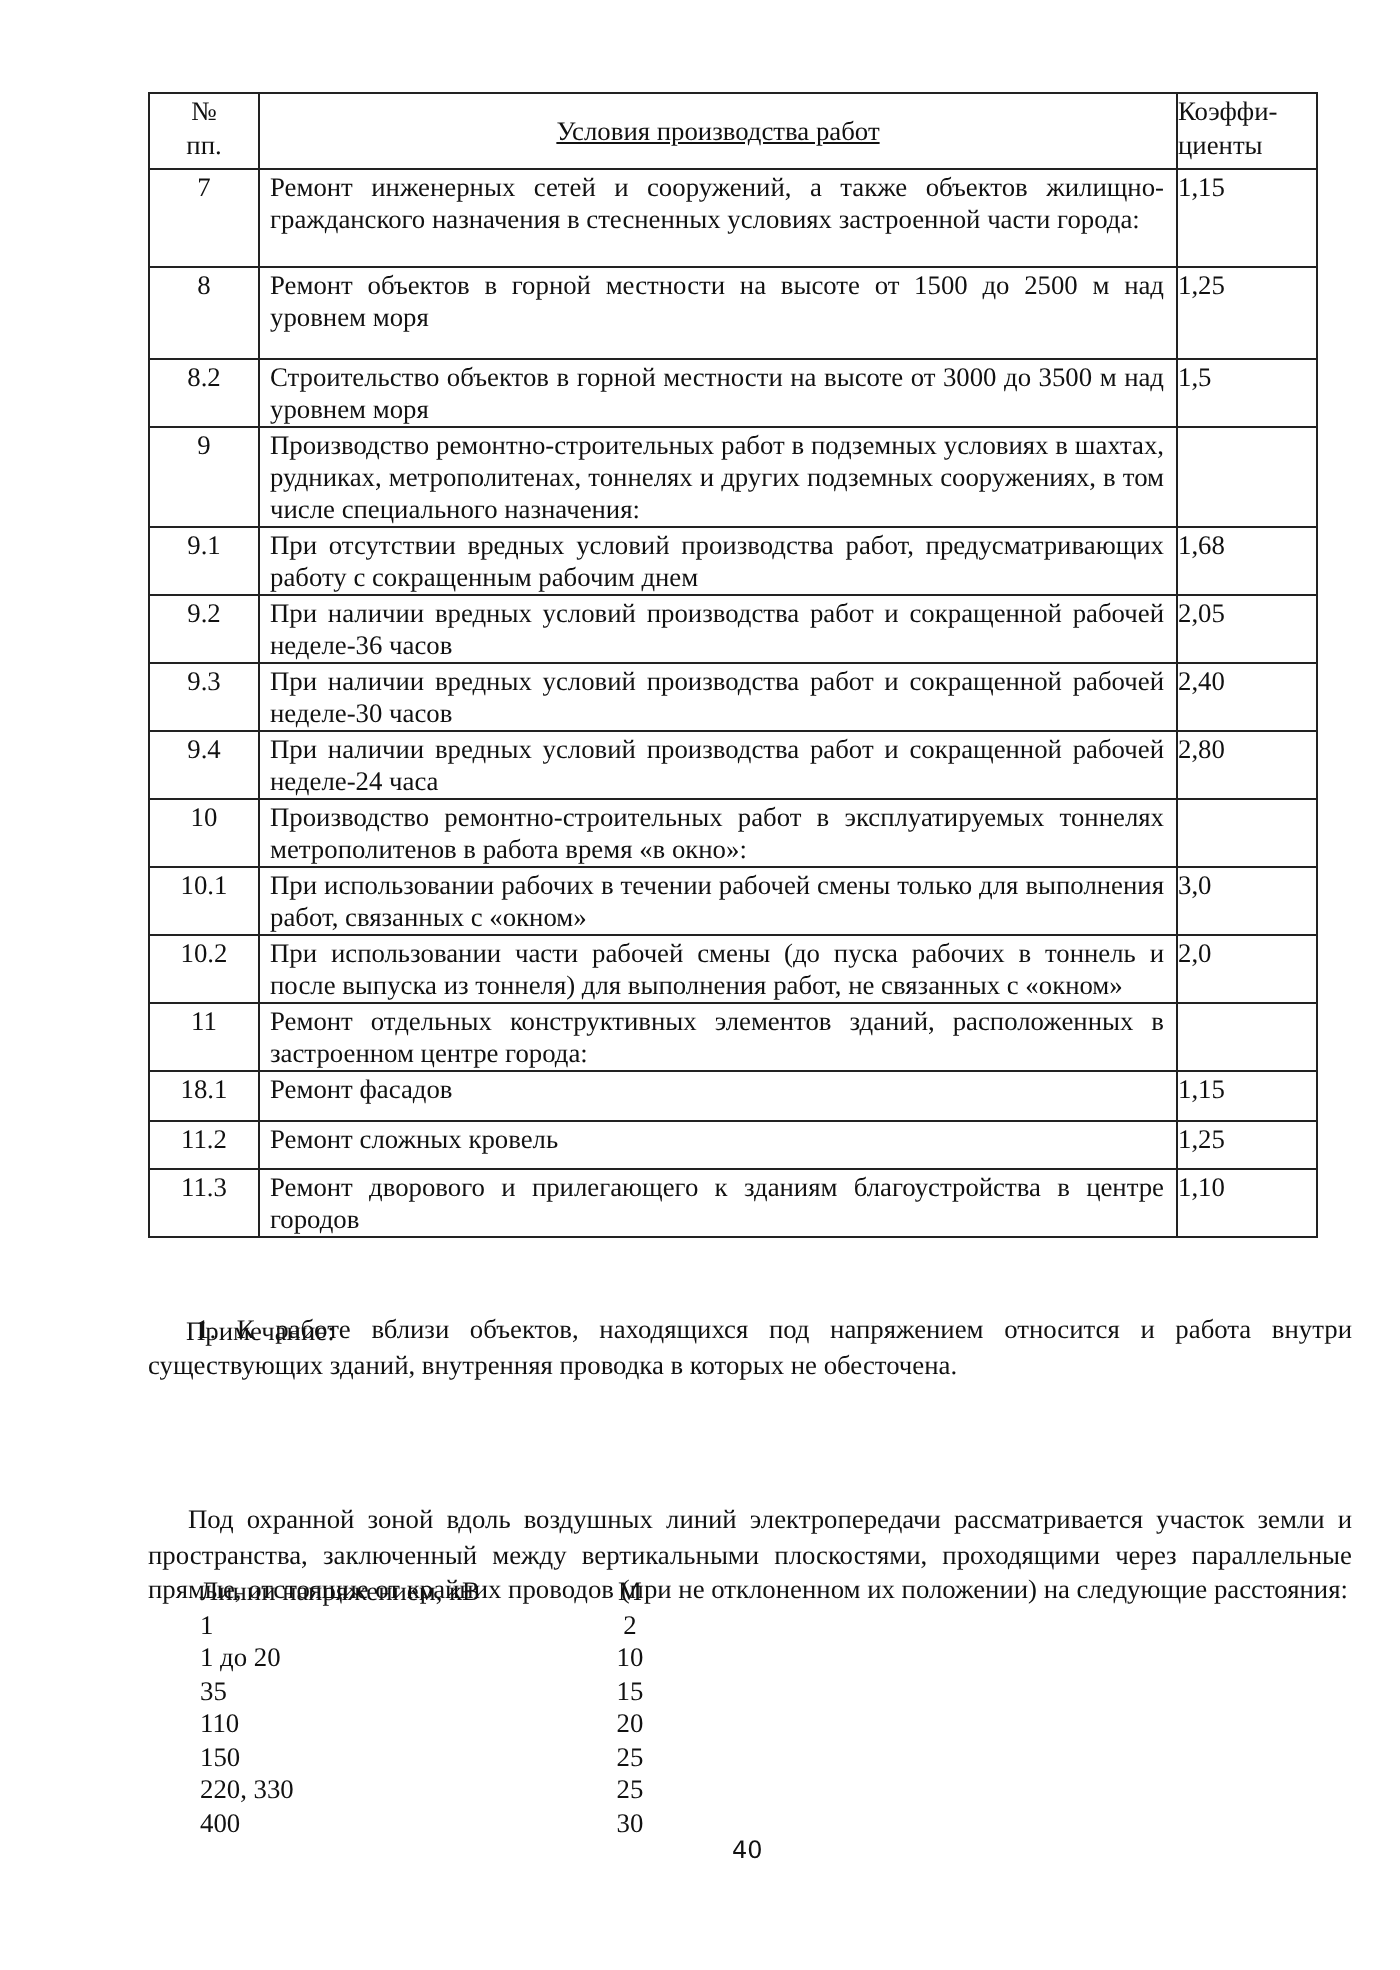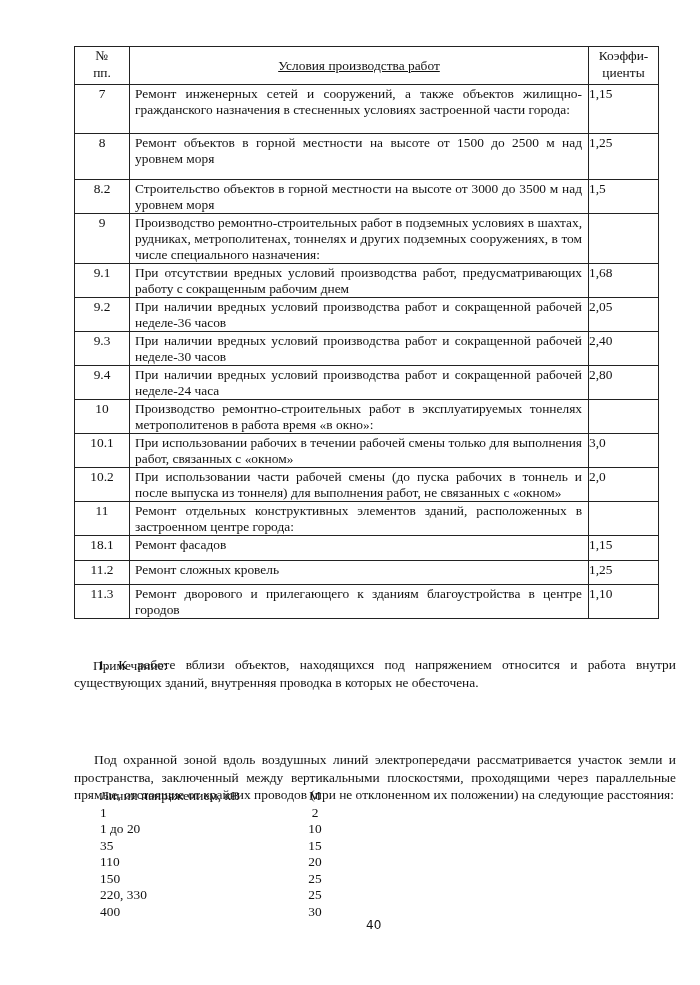--- a/index.html
+++ b/index.html
@@ -18,21 +18,21 @@
       font-weight: normal; line-height: 16px;
     }
     col.c1 { width: 55px; }
     col.c2 { width: 459px; }
     col.c3 { width: 70px; }
     .num { text-align: center; padding-top: 1px !important; }
     .txt { text-align: justify; padding: 1px 6px 0 5px !important; text-align-last: left; }
     .coef { text-align: left; padding-top: 1px !important; margin-left: 36px; }
     .hdr-num { text-align: center; line-height: 17px !important; }
     .hdr-txt { vertical-align: middle !important; text-decoration: underline; }
-    .hdr-coef { text-align: center; line-height: 17px !important; }
+    .hdr-coef { text-align: left; line-height: 17px !important; }
     .note { position: absolute; left: 74px; width: 602px; line-height: 17.5px; text-align: justify; }
     .note-title { position: absolute; left: 93px; top: 658px; }
     .voltage { position: absolute; left: 100px; top: 788px; width: 260px; }
     .vrow { display: flex; height: 16.5px; line-height: 16.5px; }
     .vcol1 { width: 170px; text-align: left; }
     .vcol2 { width: 90px; text-align: center; }
     .page-num {
       position: absolute; left: 366px; top: 918px;
       font-family: "DejaVu Sans", "Liberation Sans", sans-serif; font-size: 12px;
     }

